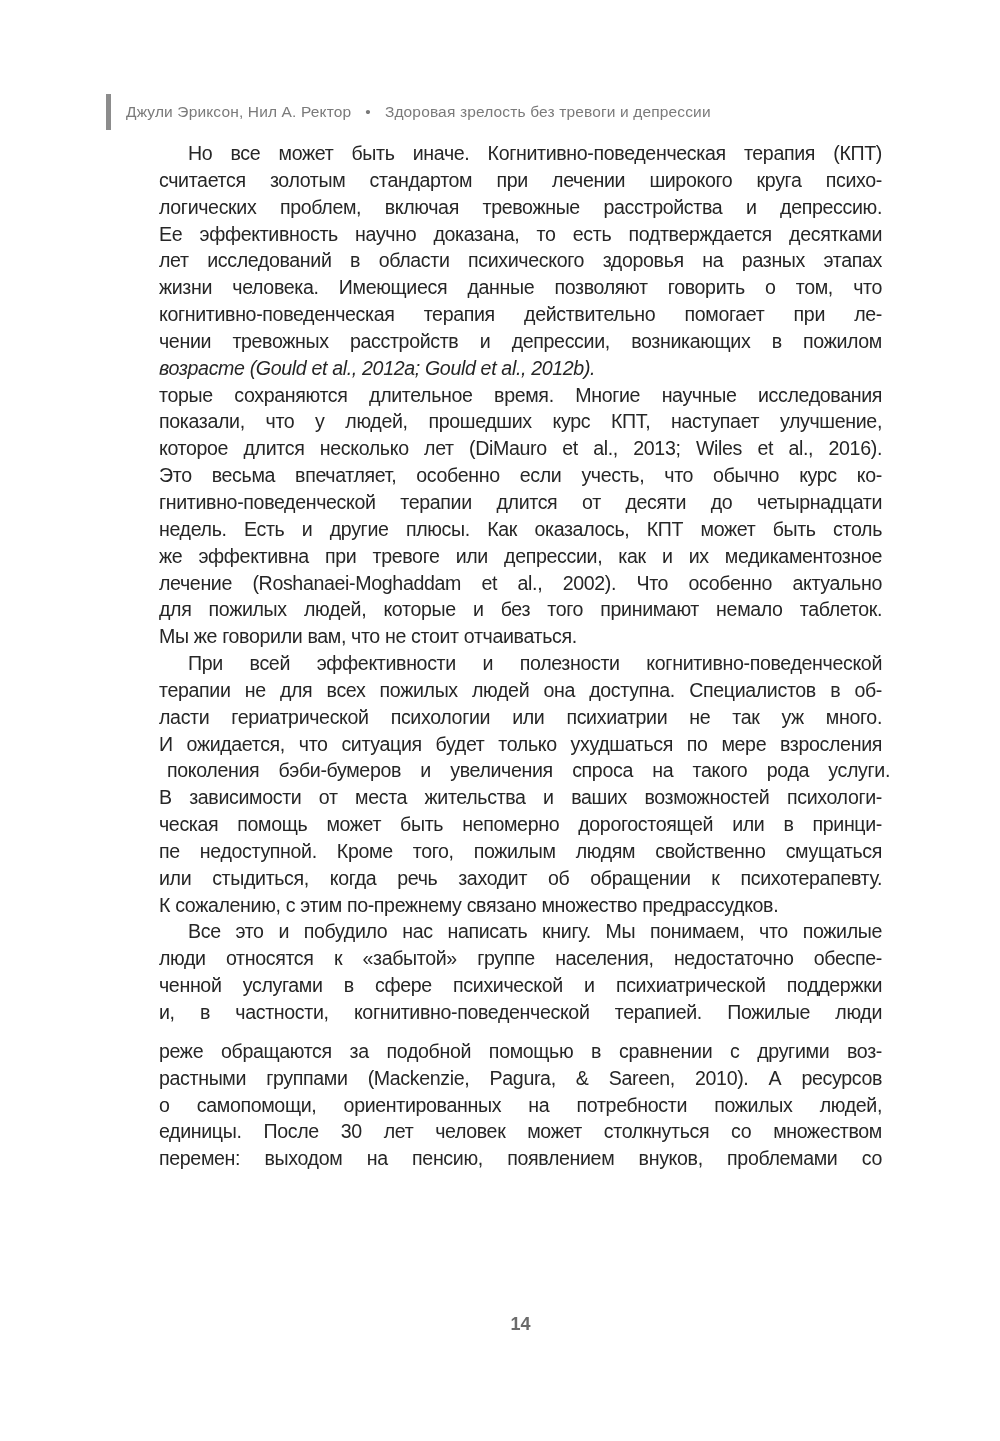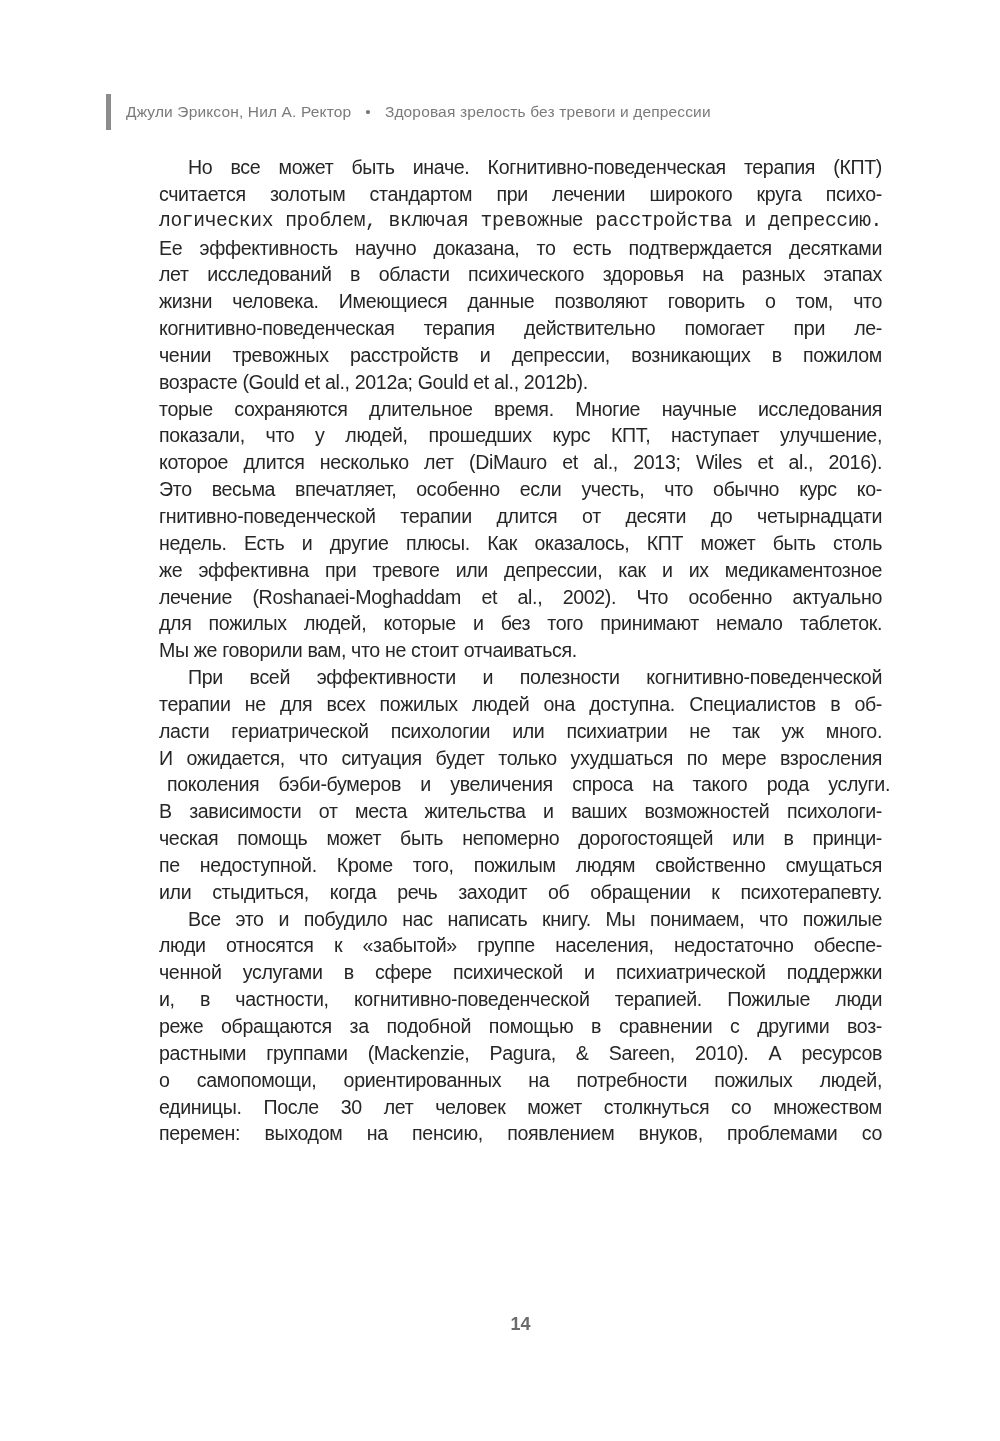--- a/index.html
+++ b/index.html
@@ -36,21 +36,21 @@
       white-space: nowrap;
     }
     .head-dot {
       display: inline-block;
       margin: 0 14px;
       color: #7a7a7a;
     }
     .body-text {
       position: absolute;
       left: 159px;
-      top: 154px;
+      top: 140px;
       width: 723px;
     }
     .line {
       font-size: 19.6px;
       line-height: 26.85px;
       height: 26.85px;
       text-align: justify;
       text-align-last: justify;
       white-space: nowrap;
       overflow: visible;
@@ -94,39 +94,39 @@
 
 <div class="body-text" id="body-text">
     <div>
       <div class="line indent">
         <span style="white-space: normal; display: block; width: 100%;">Но все может быть иначе. Когнитивно-поведенческая терапия (КПТ)</span>
       </div>
       <div class="line">
         <span style="white-space: normal; display: block; width: 100%;">считается золотым стандартом при лечении широкого круга психо-</span>
       </div>
       <div class="line">
-        <span style="white-space: normal; display: block; width: 100%; font-family: Liberation Mono, monospace;">логических проблем, включая тревожные расстройства и депрессию.</span>
+        <span style="white-space: normal; display: block; width: 100%;">логических проблем, включая тревожные расстройства и депрессию.</span>
       </div>
       <div class="line">
         <span style="white-space: normal; display: block; width: 100%;">Ее эффективность научно доказана, то есть подтверждается десятками</span>
       </div>
       <div class="line">
         <span style="white-space: normal; display: block; width: 100%;">лет исследований в области психического здоровья на разных этапах</span>
       </div>
       <div class="line">
         <span style="white-space: normal; display: block; width: 100%;">жизни человека. Имеющиеся данные позволяют говорить о том, что</span>
       </div>
       <div class="line">
         <span style="white-space: normal; display: block; width: 100%;">когнитивно-поведенческая терапия действительно помогает при ле-</span>
       </div>
       <div class="line">
         <span style="white-space: normal; display: block; width: 100%;">чении тревожных расстройств и депрессии, возникающих в пожилом</span>
       </div>
       <div class="line last">
-        <span style="white-space: normal; display: block; width: 100%;">возрасте (Gould et al., 2012a; Gould et al., 2012b).</span>
+        <span style="white-space: normal; display: block; width: 100%; font-style: italic;">возрасте (Gould et al., 2012a; Gould et al., 2012b).</span>
       </div>
     </div>
     <div>
       <div class="line">
         <span style="white-space: normal; display: block; width: 100%;">торые сохраняются длительное время. Многие научные исследования</span>
       </div>
       <div class="line">
         <span style="white-space: normal; display: block; width: 100%;">показали, что у людей, прошедших курс КПТ, наступает улучшение,</span>
       </div>
       <div class="line">
@@ -175,36 +175,39 @@
       </div>
       <div class="line">
         <span style="white-space: normal; display: block; width: 100%;">ческая помощь может быть непомерно дорогостоящей или в принци-</span>
       </div>
       <div class="line">
         <span style="white-space: normal; display: block; width: 100%;">пе недоступной. Кроме того, пожилым людям свойственно смущаться</span>
       </div>
       <div class="line">
         <span style="white-space: normal; display: block; width: 100%;">или стыдиться, когда речь заходит об обращении к психотерапевту.</span>
       </div>
+      <div class="line last">
+        <span style="white-space: normal; display: block; width: 100%;">К сожалению, с этим по-прежнему связано множество предрассудков.</span>
+      </div>
     </div>
     <div>
       <div class="line indent">
         <span style="white-space: normal; display: block; width: 100%;">Все это и побудило нас написать книгу. Мы понимаем, что пожилые</span>
       </div>
       <div class="line">
         <span style="white-space: normal; display: block; width: 100%;">люди относятся к «забытой» группе населения, недостаточно обеспе-</span>
       </div>
       <div class="line">
         <span style="white-space: normal; display: block; width: 100%;">ченной услугами в сфере психической и психиатрической поддержки</span>
       </div>
       <div class="line">
         <span style="white-space: normal; display: block; width: 100%;">и, в частности, когнитивно-поведенческой терапией. Пожилые люди</span>
       </div>
       <div class="line">
-        <span style="white-space: normal; display: block; width: 100%;">реже обращаются за подобной помощью в сравнении с другими воз-</span>
+        <span style="white-space: normal; display: block; width: 100%; margin-top: 12px;">реже обращаются за подобной помощью в сравнении с другими воз-</span>
       </div>
       <div class="line">
         <span style="white-space: normal; display: block; width: 100%;">растными группами (Mackenzie, Pagura, &amp; Sareen, 2010). А ресурсов</span>
       </div>
       <div class="line">
         <span style="white-space: normal; display: block; width: 100%;">о самопомощи, ориентированных на потребности пожилых людей,</span>
       </div>
       <div class="line">
         <span style="white-space: normal; display: block; width: 100%;">единицы. После 30 лет человек может столкнуться со множеством</span>
       </div>

